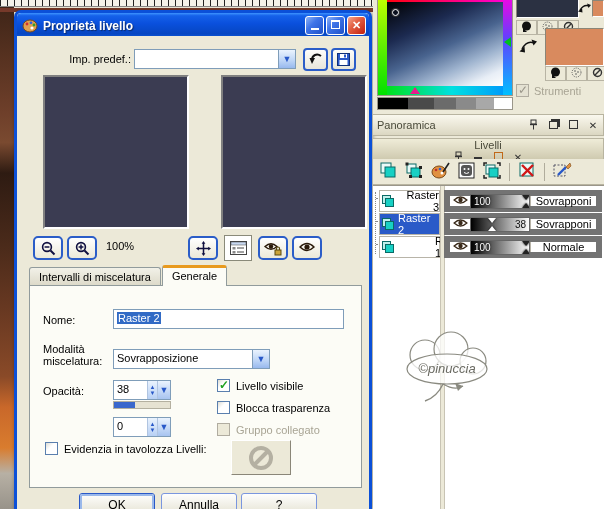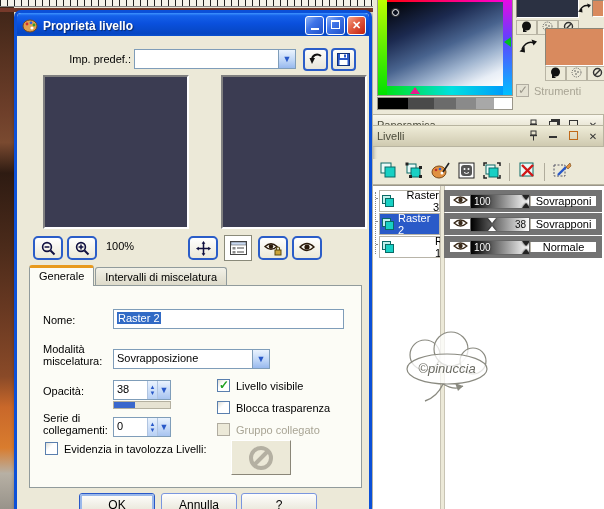--- a/index.html
+++ b/index.html
@@ -108,21 +108,21 @@
   .swapicon { position:absolute; }
   .swap-small { left:204px; top:1px; } .swap-big { left:145px; top:36px; }
   .strumenti { position:absolute; left:143px; top:84px; display:flex; gap:5px; align-items:center; }
   .strumenti .box { width:13px; height:13px; border:1px solid #b0aca0; background:#e4e1d2; position:relative; }
   .strumenti .box::after { content:"✓"; position:absolute; left:1px; top:-2px; color:#9a968a; font-size:12px; }
   .strumenti .lbl { color:#a8a494; }
 
   .panel-header { position:absolute; left:373px; width:231px; height:22px; display:flex; align-items:center; padding:0 4px;
     border:1px solid #b8b4a0; border-left:none; }
   .ph-overview { top:114px; background:linear-gradient(180deg,#faf8ee,#dbd7c2); }
-  .ph-layers { top:125px; background:linear-gradient(180deg,#efecd8,#cfcab0); }
+  .ph-layers { top:138px; background:linear-gradient(180deg,#efecd8,#cfcab0);flex-direction:column; }
   .panel-header .ptitle { flex:1; color:#4a4a3a; }
   .phicons { display:flex; gap:8px; color:#333; font-size:10px; align-items:center; }
   .phicon { width:12px; text-align:center; }
   .sq-icon { display:inline-block; width:9px; height:9px; border:1px solid #333; }
   .sq-icon.orange { border-color:#c06818; }
   .rest-icon { display:inline-block; width:9px; height:8px; border:1px solid #333; box-shadow:2px -2px 0 -0px #333; margin-top:2px; }
 
   .layers-toolbar { position:absolute; left:373px; top:159px; width:231px; height:26px; background:#ece9d8; display:flex; align-items:center; gap:4px; padding-left:4px; border-bottom:1px solid #b8b4a0; }
   .ltb { width:22px; height:20px; text-align:center; position:relative; }
   .vsep { width:1px; height:18px; background:#b0ac9c; margin:0 2px; }
@@ -254,22 +254,22 @@
       </div>
       <div class="zbtn" style="left:275px; top:2px;">
         <svg width="16" height="12" viewBox="0 0 16 12">
             <path d="M1 6 Q8 -1 15 6 Q8 13 1 6 Z" fill="none" stroke="#2a1a0a" stroke-width="1.4"></path>
             <circle cx="8" cy="6" r="2.6" fill="#2a1a0a"></circle>
           </svg>
       </div>
     </div>
 
     <div class="tabs">
+      <div class="tab">Intervalli di miscelatura</div>
       <div class="tab active">Generale</div>
-      <div class="tab">Intervalli di miscelatura</div>
     </div>
     <div class="page"></div>
 
     <span class="flabel" style="left:26px; top:301px;">Nome:</span>
     <div class="input" style="left:96px; top:296px; width:231px;"><span class="sel">Raster 2</span></div>
 
     <span class="flabel" style="left:26px; top:330px; width:64px;">Modalità miscelatura:</span>
     <div class="combo" style="left:96px; top:336px; width:157px; height:20px;">
       <span class="cv">Sovrapposizione</span>
       <span class="drop">▼</span>
@@ -283,21 +283,20 @@
     </div>
     <div class="slider-track" style="left:96px; top:388px;">
       <div class="fillb" style="width: 38%;"></div>
     </div>
 
     <span class="cb on" style="left:200px; top:366px;"></span>
     <span class="flabel" style="left:219px; top:367px;">Livello visibile</span>
     <span class="cb" style="left:200px; top:388px;"></span>
     <span class="flabel" style="left:219px; top:389px;">Blocca trasparenza</span>
 
-    <span class="flabel" style="left:26px; top:399px; width:68px;">Serie di collegamenti:</span>
     <div class="spin" style="left:96px; top:404px;">
       <span class="val">0</span>
       <span class="arr">▲<br>▼</span>
       <span class="chev">▼</span>
     </div>
 
     <span class="cb disabled" style="left:200px; top:410px;"></span>
     <span class="flabel cblabel disabled" style="left:219px; top:411px;">Gruppo collegato</span>
 
     <span class="cb" style="left:28px; top:429px;"></span>

